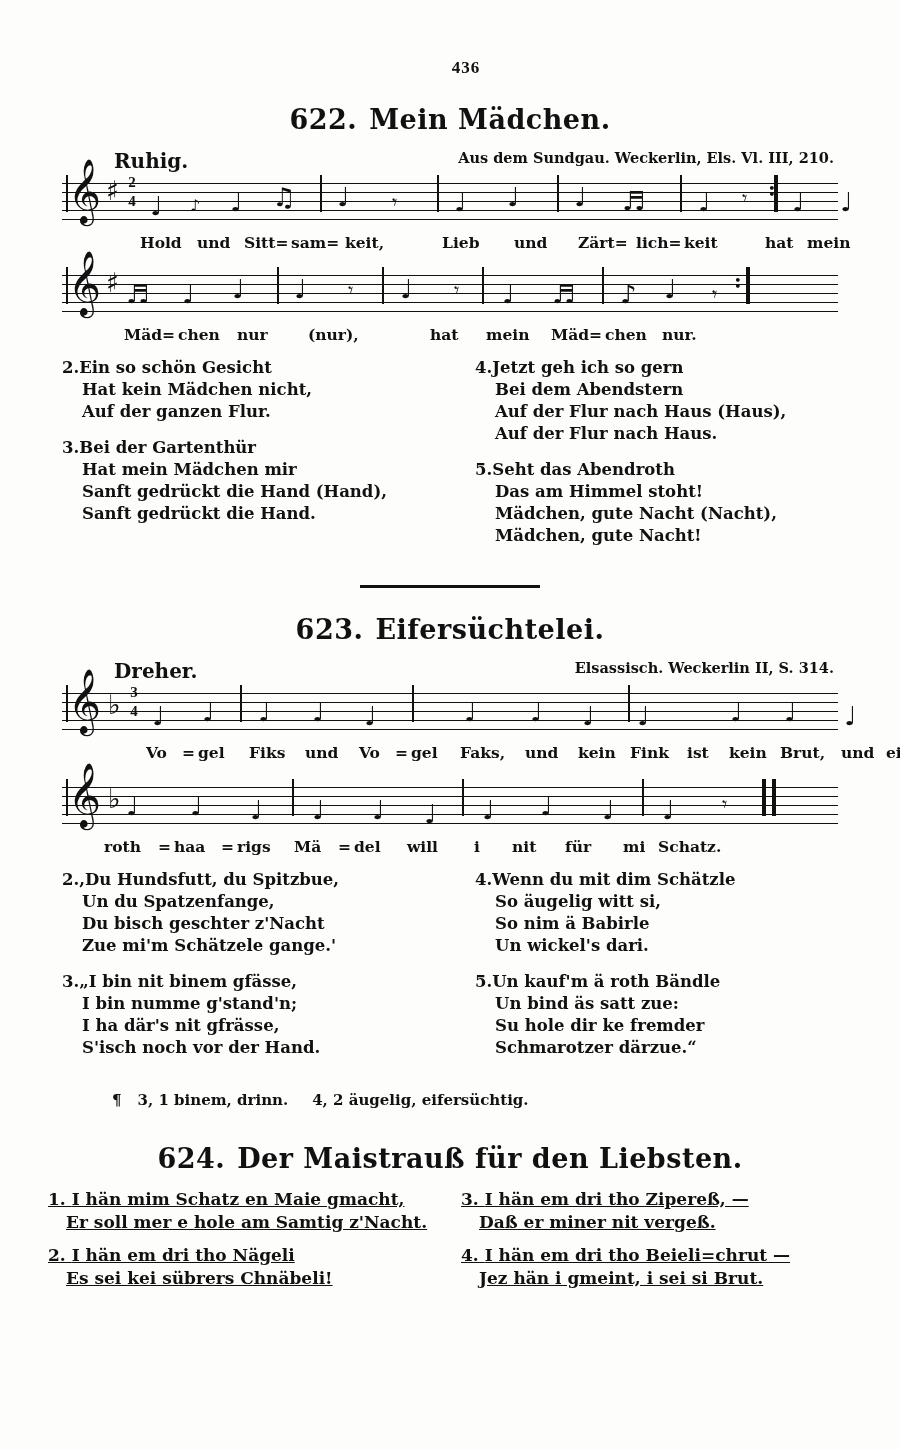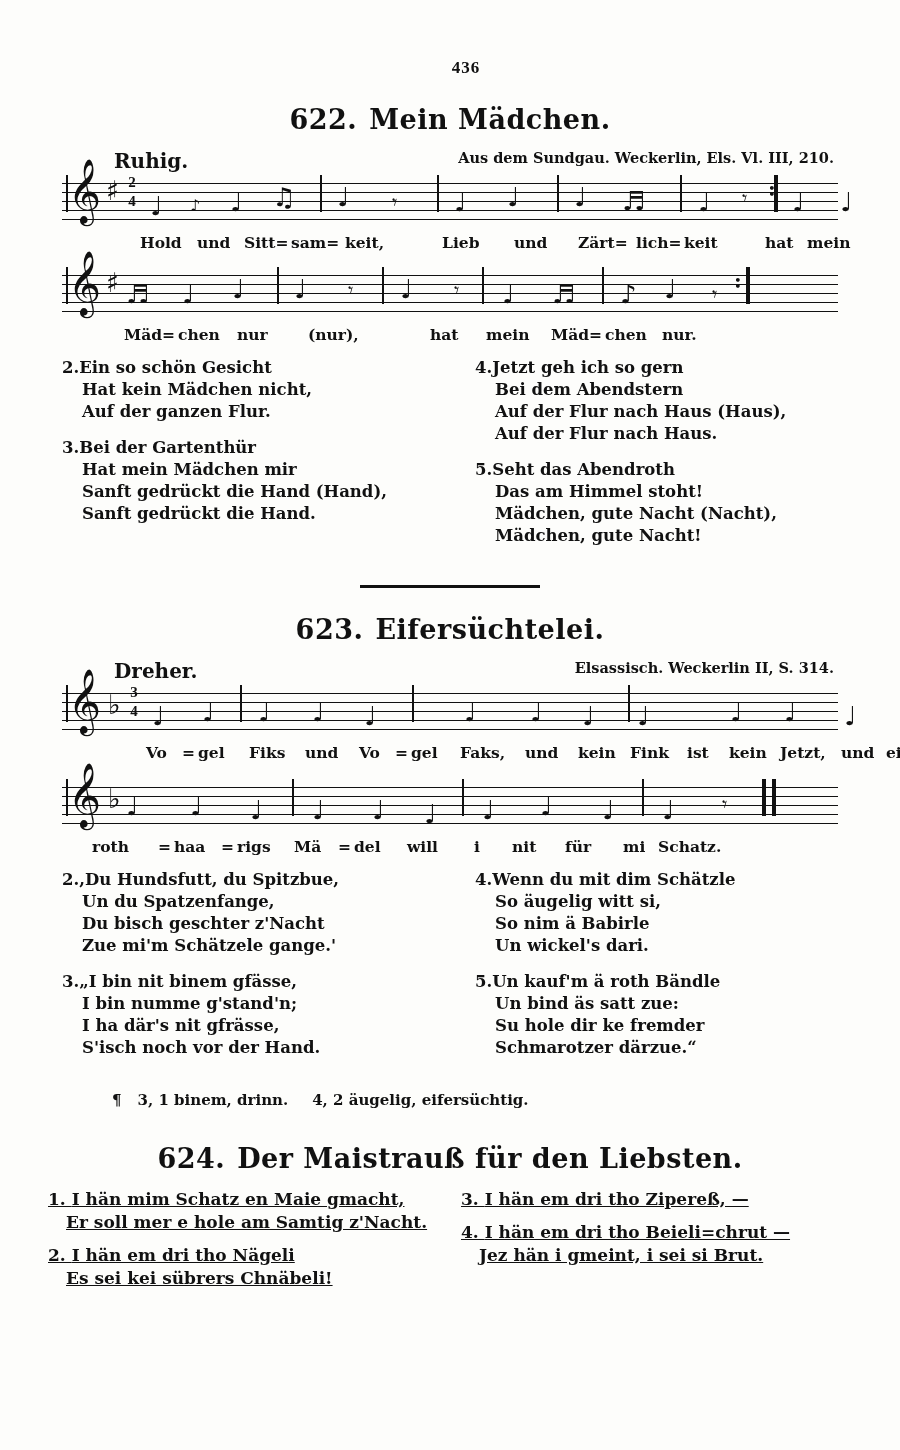--- a/index.html
+++ b/index.html
@@ -327,21 +327,21 @@
             <span style="left: 243px;">und</span>
             <span style="left: 297px;">Vo</span>
             <span style="left: 333px;">=</span>
             <span style="left: 349px;">gel</span>
             <span style="left: 398px;">Faks,</span>
             <span style="left: 463px;">und</span>
             <span style="left: 516px;">kein</span>
             <span style="left: 568px;">Fink</span>
             <span style="left: 625px;">ist</span>
             <span style="left: 667px;">kein</span>
-            <span style="left: 718px;">Jetzt,</span>
+            <span style="left: 718px;">Brut,</span>
             <span style="left: 779px;">und</span>
             <span style="left: 824px;">ein</span>
           </div>
       </div>
 
       <div class="system" style="margin-top:30px;">
         <div class="staff">
           <div class="line"></div>
             <div class="line"></div>
             <div class="line"></div>
@@ -361,21 +361,21 @@
         <div class="barline" style="left:400px;"></div>
         <div class="note" style="left:420px;top:18px;">♩</div>
         <div class="note" style="left:478px;top:14px;">♩</div>
         <div class="note" style="left:540px;top:18px;">♩</div>
         <div class="barline" style="left:580px;"></div>
         <div class="note" style="left:600px;top:18px;">♩</div>
         <div class="note" style="left:660px;top:12px;font-size:20px;">𝄾</div>
         <div class="barline thick" style="left:700px;"></div>
         <div class="barline thick" style="left:710px;"></div>
         <div class="lyric-line" id="s1l2">
-            <span style="left: 30px;">roth</span>
+            <span style="left: 42px;">roth</span>
             <span style="left: 96px;">=</span>
             <span style="left: 112px;">haa</span>
             <span style="left: 159px;">=</span>
             <span style="left: 175px;">rigs</span>
             <span style="left: 232px;">Mä</span>
             <span style="left: 276px;">=</span>
             <span style="left: 292px;">del</span>
             <span style="left: 345px;">will</span>
             <span style="left: 412px;">i</span>
             <span style="left: 450px;">nit</span>
@@ -405,19 +405,19 @@
   <div class="song" style="margin-top:34px;">
     <div class="song-title big">
       <span class="num">624.</span><span>Der Maistrauß für den Liebsten.</span>
     </div>
     <div class="couplets">
       <div class="ccol" id="s2cl">
           <div class="couplet"><span>1. </span><span>I hän mim Schatz en Maie gmacht,</span><span class="cl2">Er soll mer e hole am Samtig z'Nacht.</span></div>
           <div class="couplet"><span>2. </span><span>I hän em dri tho Nägeli</span><span class="cl2">Es sei kei sübrers Chnäbeli!</span></div>
         </div>
       <div class="ccol right" id="s2cr">
-          <div class="couplet"><span>3. </span><span>I hän em dri tho Zipereß, —</span></div>
+          <div class="couplet"><span>3. </span><span>I hän em dri tho Zipereß, —</span><span class="cl2">Daß er miner nit vergeß.</span></div>
           <div class="couplet"><span>4. </span><span>I hän em dri tho Beieli=chrut —</span><span class="cl2">Jez hän i gmeint, i sei si Brut.</span></div>
         </div>
     </div>
   </div>
 
 </div>
 
 </body></html>

